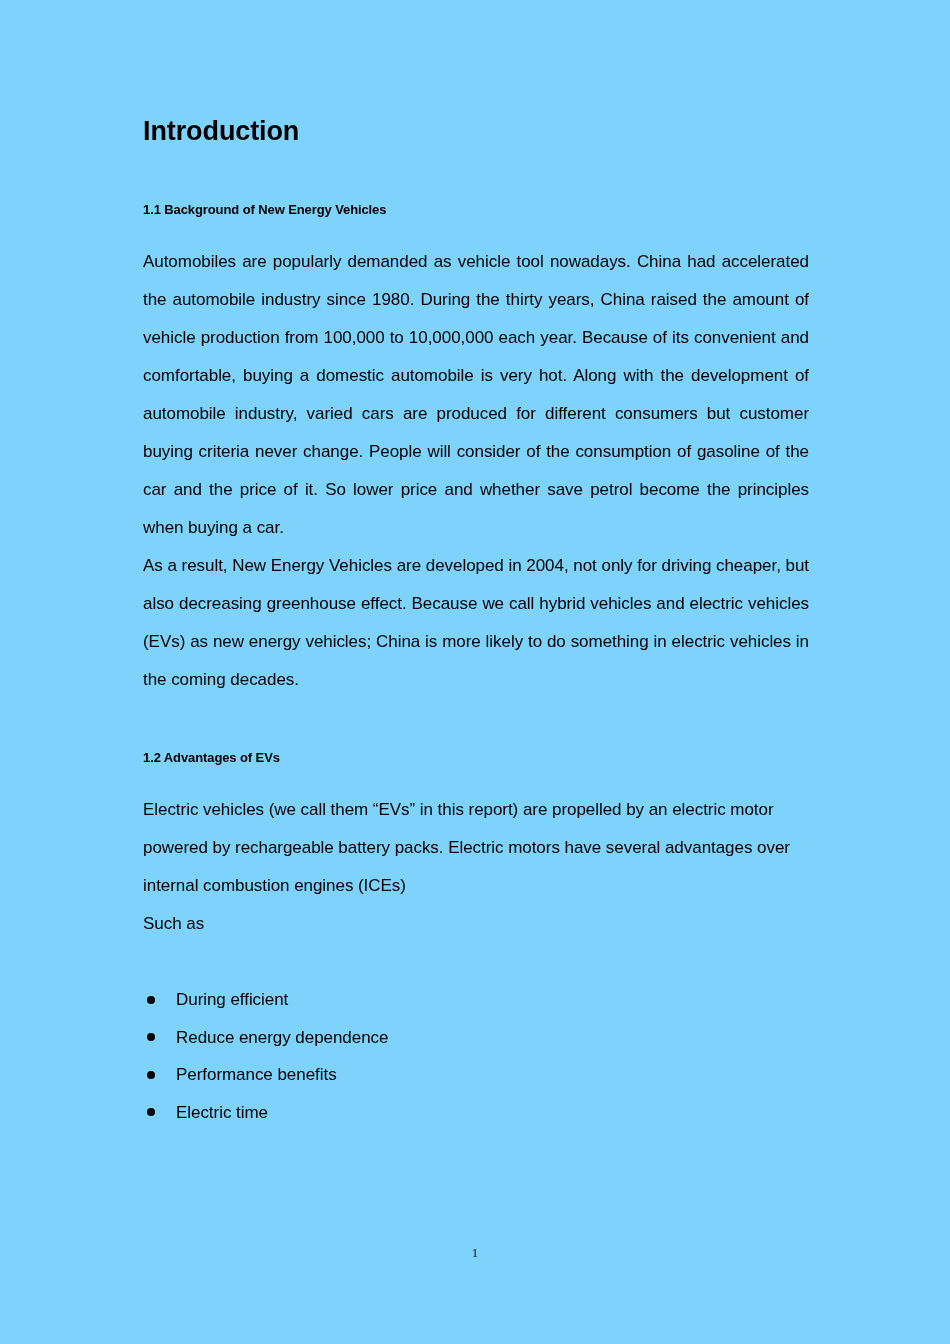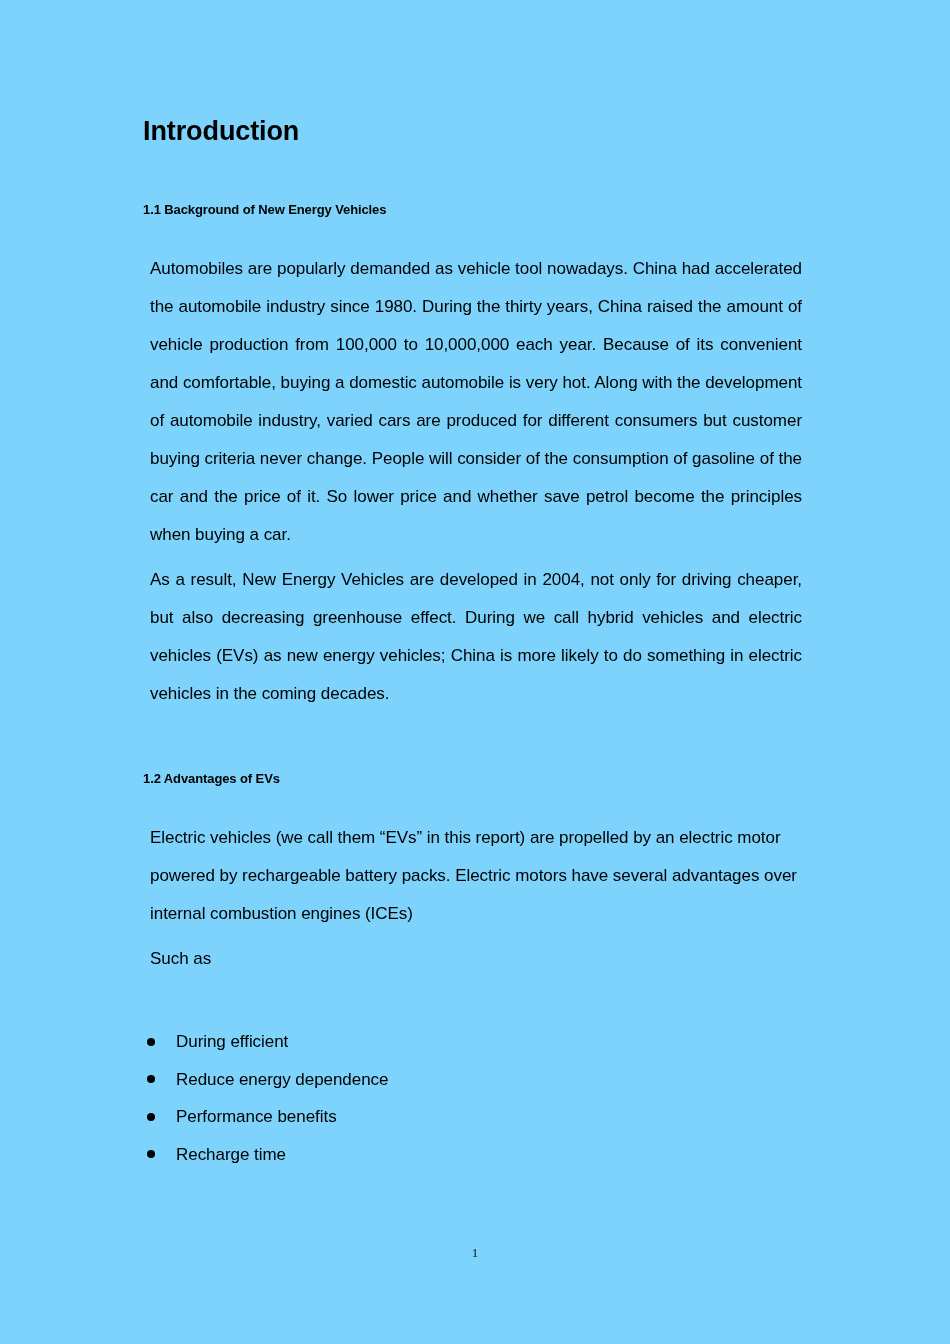--- a/index.html
+++ b/index.html
@@ -49,21 +49,21 @@
     margin: 0;
     letter-spacing: -0.1px;
   }
 
   .sec1 { padding-top: 58px; }
   .sec2 { padding-top: 52px; }
 
   .para {
     font-size: 17px;
     line-height: 38px;
-    margin: 7px;
+    margin: 0;
     text-align: justify;
     text-justify: inter-word;
     letter-spacing: -0.05px;
   }
 
   .para-first { padding-top: 27px; }
   .para-tight { padding-top: 0; }
   .para-after-heading { padding-top: 27px; }
 
   .para.last-left {
@@ -113,21 +113,21 @@
 
 <div class="page">
   <div class="content">
 
     <h1 class="doc-title">Introduction</h1>
 
     <h2 class="section-heading sec1">1.1 Background of New Energy Vehicles</h2>
 
     <p class="para para-first">Automobiles are popularly demanded as vehicle tool nowadays. China had accelerated the automobile industry since 1980. During the thirty years, China raised the amount of vehicle production from 100,000 to 10,000,000 each year. Because of its convenient and comfortable, buying a domestic automobile is very hot. Along with the development of automobile industry, varied cars are produced for different consumers but customer buying criteria never change. People will consider of the consumption of gasoline of the car and the price of it. So lower price and whether save petrol become the principles when buying a car.</p>
 
-    <p class="para para-tight">As a result, New Energy Vehicles are developed in 2004, not only for driving cheaper, but also decreasing greenhouse effect. During we call hybrid vehicles and electric vehicles (EVs) as new energy vehicles; China is more likely to do something in electric vehicles in the coming decades.</p>
+    <p class="para para-tight">As a result, New Energy Vehicles are developed in 2004, not only for driving cheaper, but also decreasing greenhouse effect. Because we call hybrid vehicles and electric vehicles (EVs) as new energy vehicles; China is more likely to do something in electric vehicles in the coming decades.</p>
 
     <h2 class="section-heading sec2">1.2 Advantages of EVs</h2>
 
     <p class="para para-after-heading last-left">Electric vehicles (we call them “EVs” in this report) are propelled by an electric motor powered by rechargeable battery packs. Electric motors have several advantages over internal combustion engines (ICEs)</p>
 
     <p class="para para-tight last-left">Such as</p>
 
     <ul class="bullet-list">
       <li class="bullet-item">
         <span class="bullet-dot"></span>
@@ -136,20 +136,20 @@
       <li class="bullet-item">
         <span class="bullet-dot"></span>
         <span>Reduce energy dependence</span>
       </li>
       <li class="bullet-item">
         <span class="bullet-dot"></span>
         <span>Performance benefits</span>
       </li>
       <li class="bullet-item">
         <span class="bullet-dot"></span>
-        <span>Recharge time</span>
+        <span>Electric time</span>
       </li>
     </ul>
 
   </div>
 
   <div class="page-number">1</div>
 </div>
 
 </body></html>

